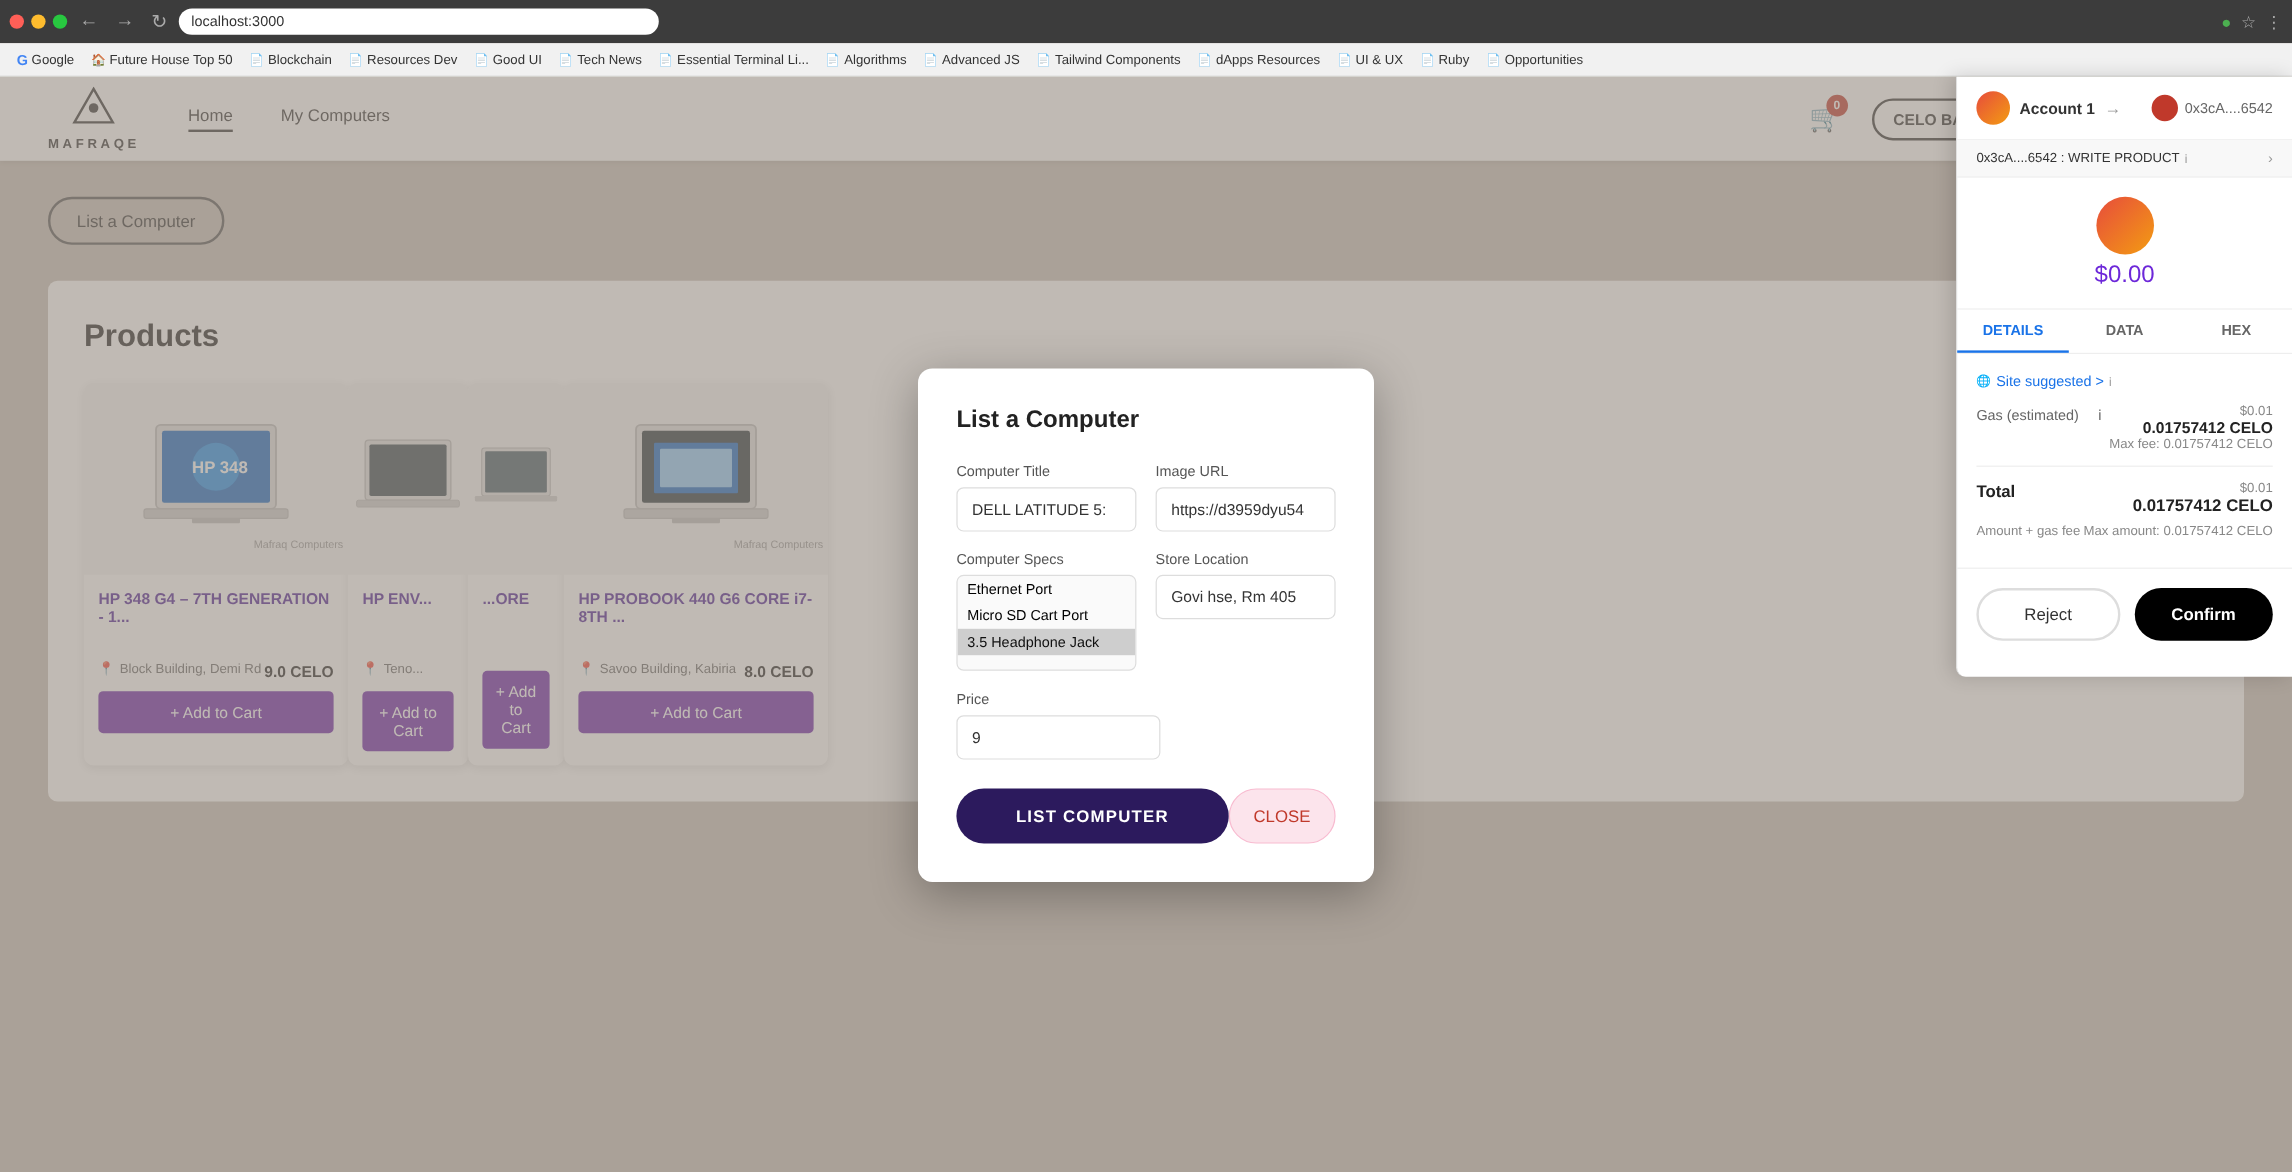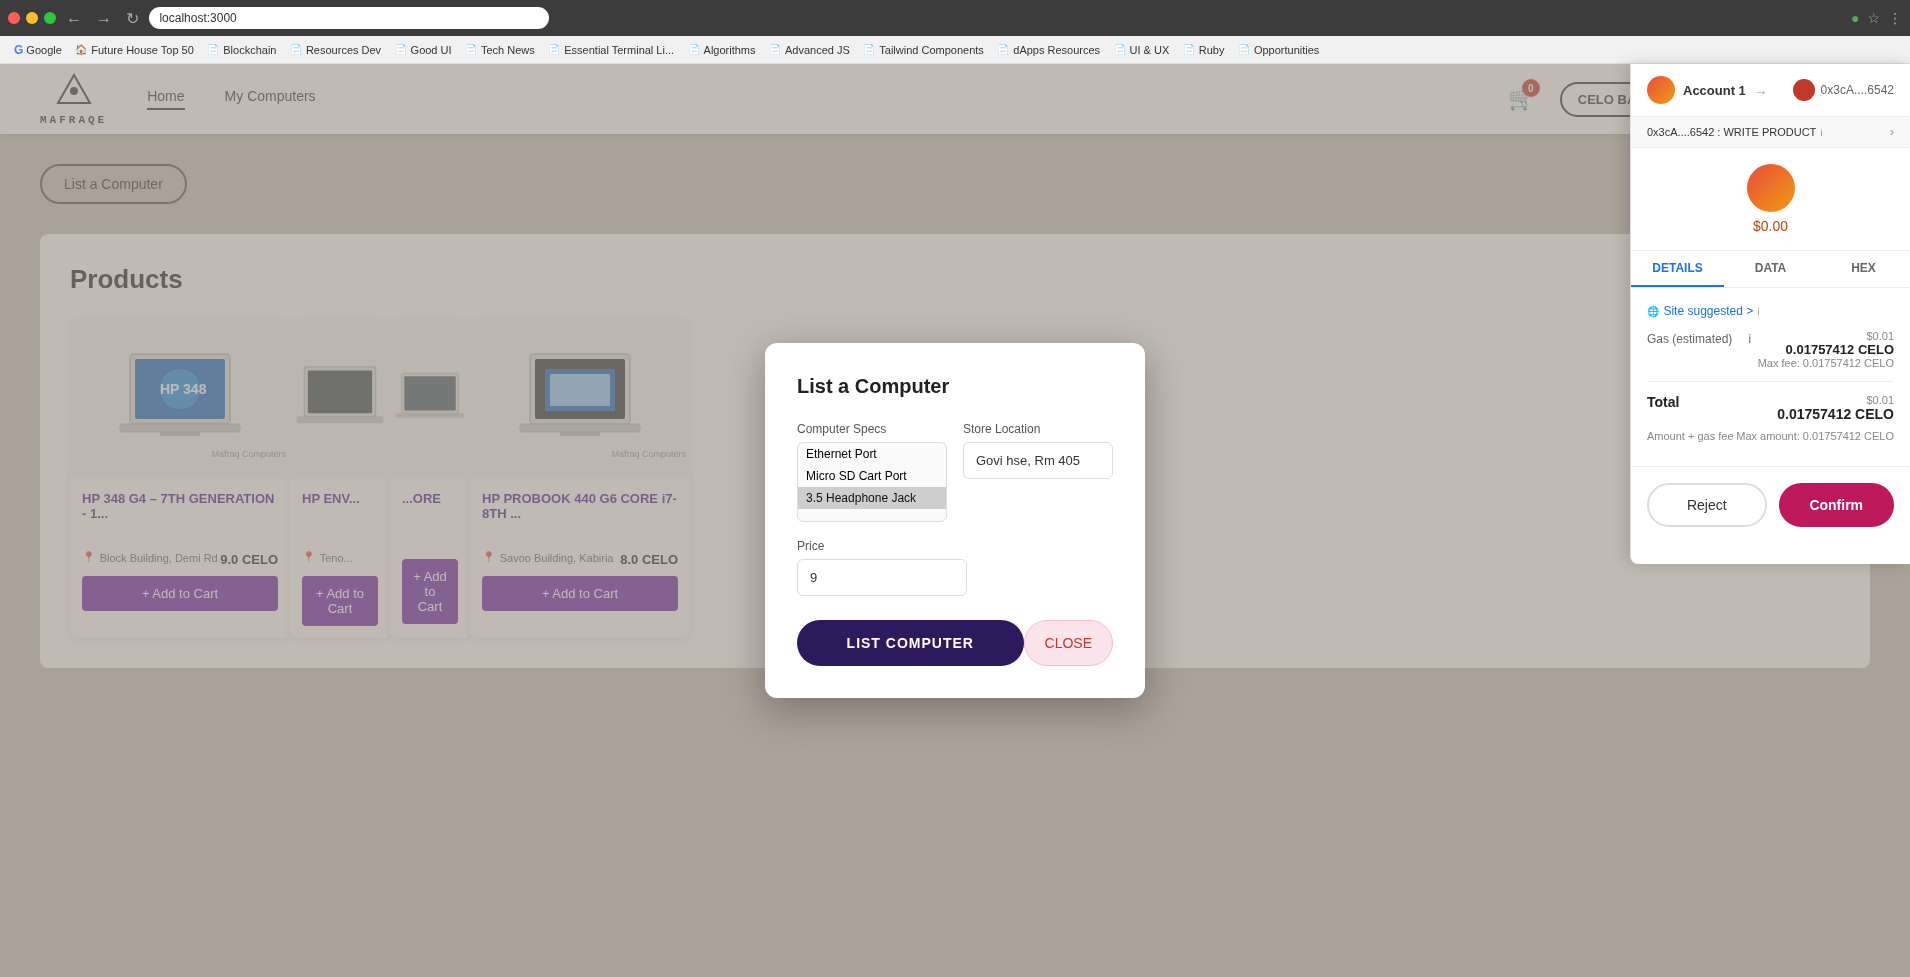--- a/index.html
+++ b/index.html
@@ -58,21 +58,21 @@
       height: 70px;
       display: flex;
       align-items: center;
       padding: 0 40px;
       box-shadow: 0 2px 4px rgba(0,0,0,0.1);
     }
     .logo {
       display: flex; flex-direction: column; align-items: center; margin-right: 40px;
     }
     .logo-symbol { font-size: 20px; font-weight: bold; color: #333; }
-    .logo-text { font-size: 11px; letter-spacing: 3px; color: #333; font-weight: bold; font-family: Liberation Mono, monospace; }
+    .logo-text { font-size: 11px; letter-spacing: 3px; color: #333; font-weight: bold; }
     .nav-links { display: flex; gap: 40px; }
     .nav-link {
       text-decoration: none; color: #333; font-size: 14px; cursor: pointer;
       padding-bottom: 4px;
     }
     .nav-link.active { border-bottom: 2px solid #333; font-weight: 500; }
     .nav-right { margin-left: auto; display: flex; align-items: center; gap: 16px; }
     .cart-btn {
       position: relative; background: none; border: none; cursor: pointer;
       width: 44px; height: 44px; display: flex; align-items: center; justify-content: center;
@@ -185,21 +185,21 @@
     .write-product-badge {
       font-size: 11px; color: #333; display: flex; align-items: center; gap: 4px;
     }
     .info-icon { color: #999; font-size: 10px; }
     .chevron-right { color: #999; font-size: 12px; }
 
     .wallet-balance-section {
       padding: 16px; border-bottom: 1px solid #eee; display: flex; flex-direction: column; align-items: center;
     }
     .wallet-big-avatar { width: 48px; height: 48px; border-radius: 50%; background: linear-gradient(135deg, #e74c3c, #f39c12); margin-bottom: 6px; }
-    .wallet-usd-bal { font-size: 14px; color: #c2410c; }
+    .wallet-usd-bal { font-size: 20px; color: #6d28d9; }
 
     .wallet-tabs {
       display: flex; border-bottom: 1px solid #eee;
     }
     .wallet-tab {
       flex: 1; text-align: center; padding: 10px; font-size: 12px; font-weight: 600;
       color: #666; cursor: pointer; border-bottom: 2px solid transparent;
     }
     .wallet-tab.active { color: #1a73e8; border-bottom: 2px solid #1a73e8; }
 
@@ -228,21 +228,21 @@
     .total-celo { font-size: 14px; font-weight: bold; color: #222; }
 
     .amount-gas-row { display: flex; justify-content: space-between; font-size: 11px; color: #888; }
 
     .wallet-actions { display: flex; gap: 12px; padding: 16px; border-top: 1px solid #eee; margin-top: 8px; }
     .reject-btn {
       flex: 1; border: 2px solid #ddd; border-radius: 24px; padding: 12px;
       background: #fff; font-size: 14px; cursor: pointer; font-weight: 500; color: #333;
     }
     .confirm-btn {
-      flex: 1; background: #be185d; color: #fff; border: none; border-radius: 24px;
+      flex: 1; background: #000000; color: #fff; border: none; border-radius: 24px;
       padding: 12px; font-size: 14px; font-weight: 600; cursor: pointer;
     }
     .loc-icon { font-size: 11px; }
   </style>
 </head>
 <body>
 
 <div class="browser-chrome">
   <div class="browser-btn btn-red"></div>
   <div class="browser-btn btn-yellow"></div>
@@ -435,20 +435,30 @@
         </div>
 
       </div>
     </div>
   </div>
 
   <div class="modal-overlay">
     <div class="modal">
       <h2 class="modal-title">List a Computer</h2>
 
+      <div class="form-row">
+        <div class="form-group">
+          <label class="form-label">Computer Title</label>
+          <input class="form-input" type="text" value="DELL LATITUDE 5:" style="">
+        </div>
+        <div class="form-group">
+          <label class="form-label">Image URL</label>
+          <input class="form-input" type="text" value="https://d3959dyu54" style="">
+        </div>
+      </div>
 
       <div class="form-row">
         <div class="form-group">
           <label class="form-label">Computer Specs</label>
           <select class="specs-list" multiple="">
             <option>Ethernet Port</option>
             <option>Micro SD Cart Port</option>
             <option selected="">3.5 Headphone Jack</option>
           </select>
         </div>

